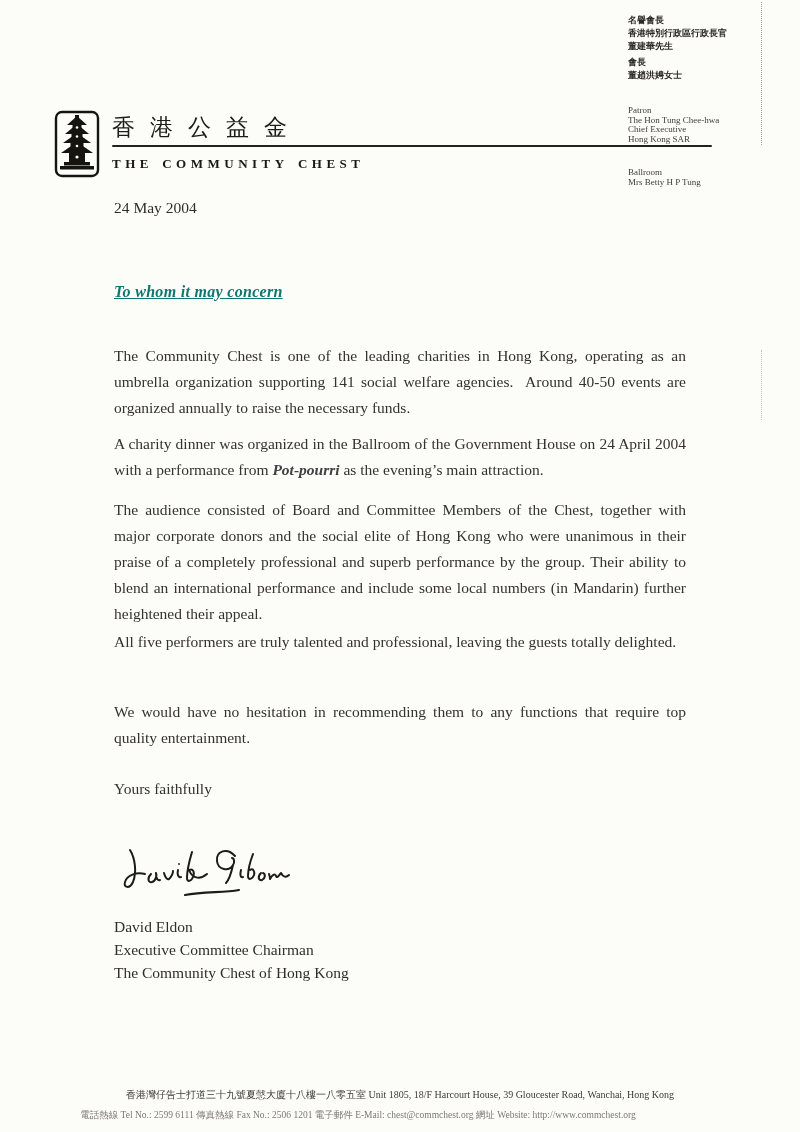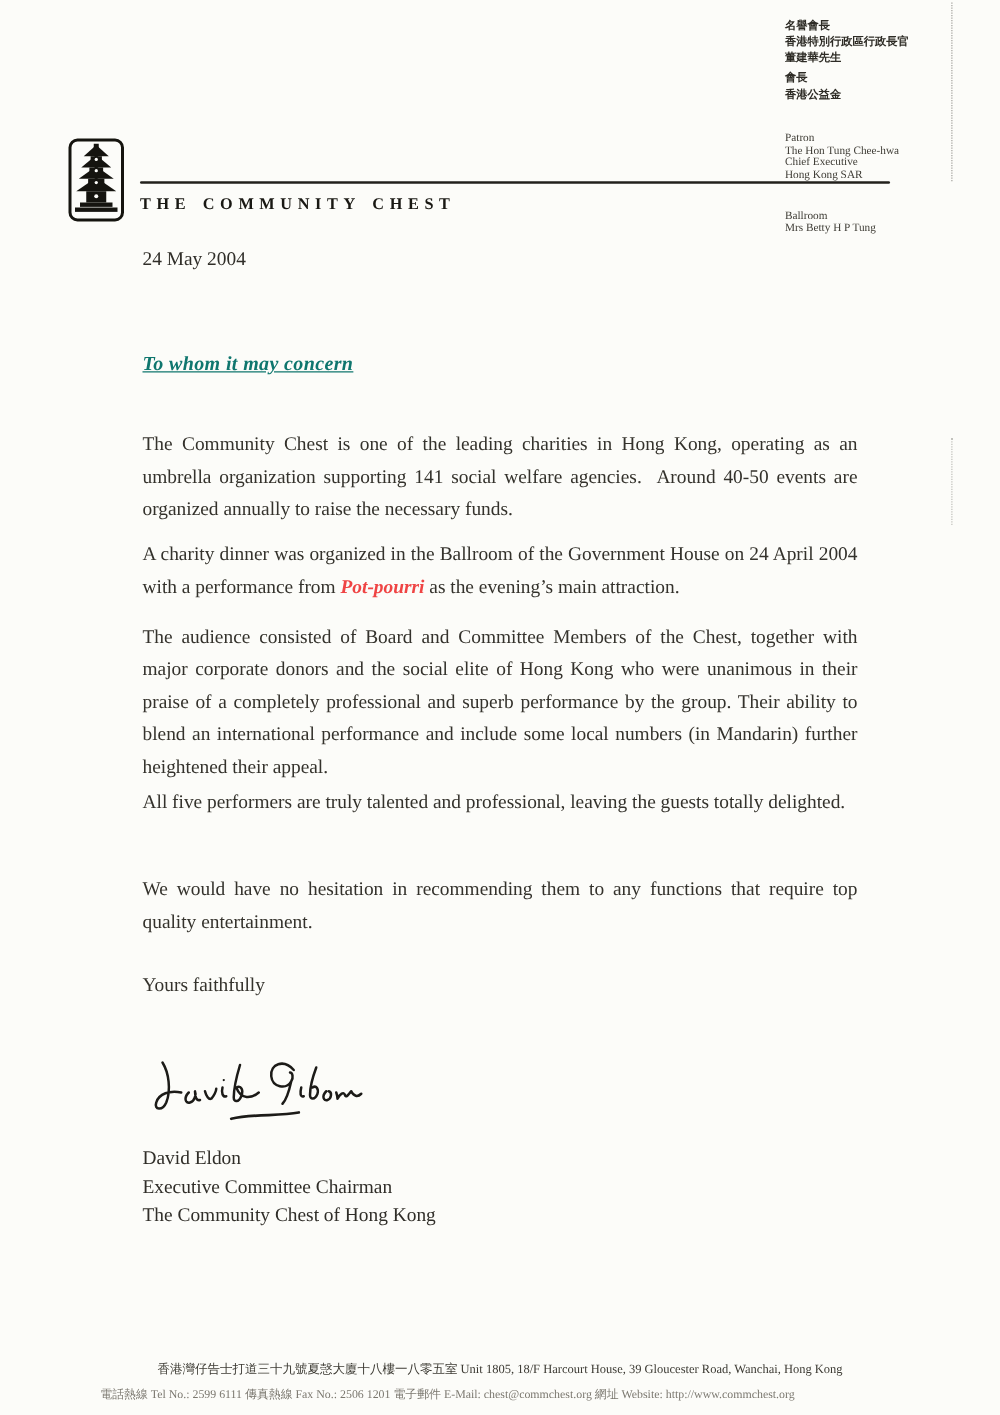--- a/index.html
+++ b/index.html
@@ -30,21 +30,21 @@
   .abs{position:absolute;}
   .date{left:114px;top:199px;font-size:15.5px;color:#302e29;text-align:right;}
   .salutation{
     left:114px;top:283px;font-size:16px;font-weight:bold;font-style:italic;
     text-decoration:underline;color:#0f766e;letter-spacing:.3px;
   }
   .para{
     left:114px;width:572px;margin:0;font-size:15.5px;line-height:26px;
     text-align:justify;color:#34322c;white-space:pre-wrap;
   }
-  .para .emph{font-weight:bold;font-style:italic;color:#ef4444;}
+  .para .emph{font-weight:bold;font-style:italic;color:#404040;}
   .closing{left:114px;top:780px;font-size:15.5px;color:#34322c;}
   .signature{position:absolute;left:122px;top:843px;width:170px;height:58px;}
   .sig-block{left:114px;top:915px;font-size:15.5px;line-height:23px;color:#302e29;}
   
   .footer-line1{
     left:0;top:1088px;width:800px;text-align:center;font-size:10px;color:#3c3a33;white-space:nowrap;
   }
   .footer-line2{
     left:0;top:1109px;width:716px;text-align:center;font-size:9.5px;color:#5a564c;
     opacity:.8;white-space:nowrap;
@@ -58,21 +58,21 @@
 </head>
 <body>
 
 <div class="page">
 
   <div class="officers">
     <div class="zh">名譽會長</div>
     <div class="zh">香港特別行政區行政長官</div>
     <div class="zh">董建華先生</div>
     <div class="zh gap">會長</div>
-    <div class="zh">香港公益金</div>
+    <div class="zh">董趙洪娉女士</div>
     <div class="en label">Patron</div>
     <div class="en">The Hon Tung Chee-hwa</div>
     <div class="en">Chief Executive</div>
     <div class="en">Hong Kong SAR</div>
     <div class="en label">Ballroom</div>
     <div class="en">Mrs Betty H P Tung</div>
   </div>
 
   <div class="logo">
     <svg viewBox="0 0 46 68" width="46" height="68">
@@ -92,20 +92,21 @@
       </g>
       <g fill="#fcfcf9">
         <circle cx="23" cy="17.5" r="1.3"></circle>
         <circle cx="23" cy="26.5" r="1.3"></circle>
         <circle cx="23" cy="36" r="1.3"></circle>
         <circle cx="23" cy="47" r="1.6"></circle>
       </g>
     </svg>
   </div>
 
+  <div class="org-zh">香港公益金</div>
   <div class="rule"></div>
   <div class="org-en">The Community Chest</div>
 
   <div class="abs date">24 May 2004</div>
   <div class="abs salutation">To whom it may concern</div>
 
   <p class="abs para" style="top:343px">The Community Chest is one of the leading charities in Hong Kong, operating as an umbrella organization supporting 141 social welfare agencies.  Around 40-50 events are organized annually to raise the necessary funds.</p>
 
   <p class="abs para" style="top:431px"><span>A charity dinner was organized in the Ballroom of the Government House on 24 April 2004 with a performance from </span><em class="emph">Pot-pourri</em><span> as the evening’s main attraction.</span></p>
 

